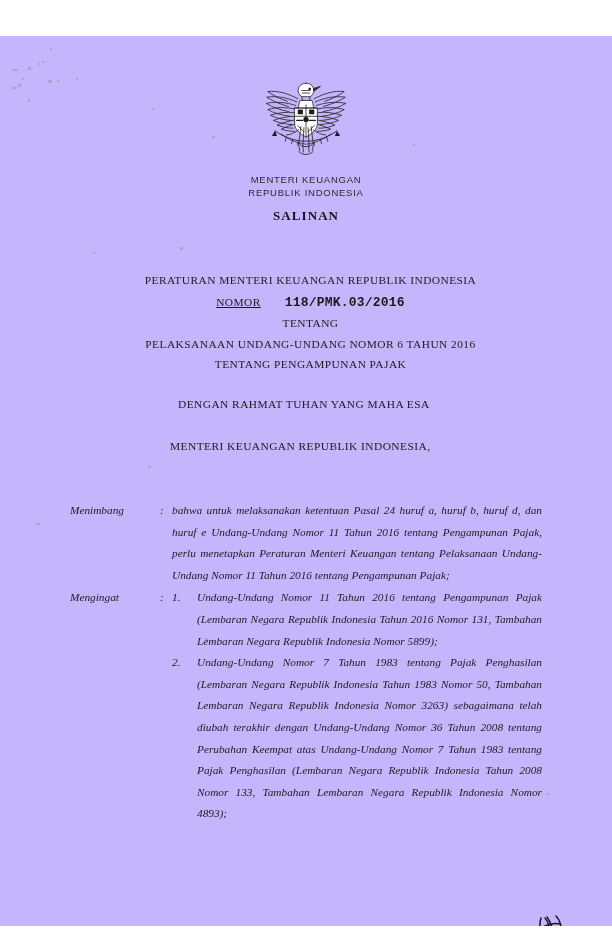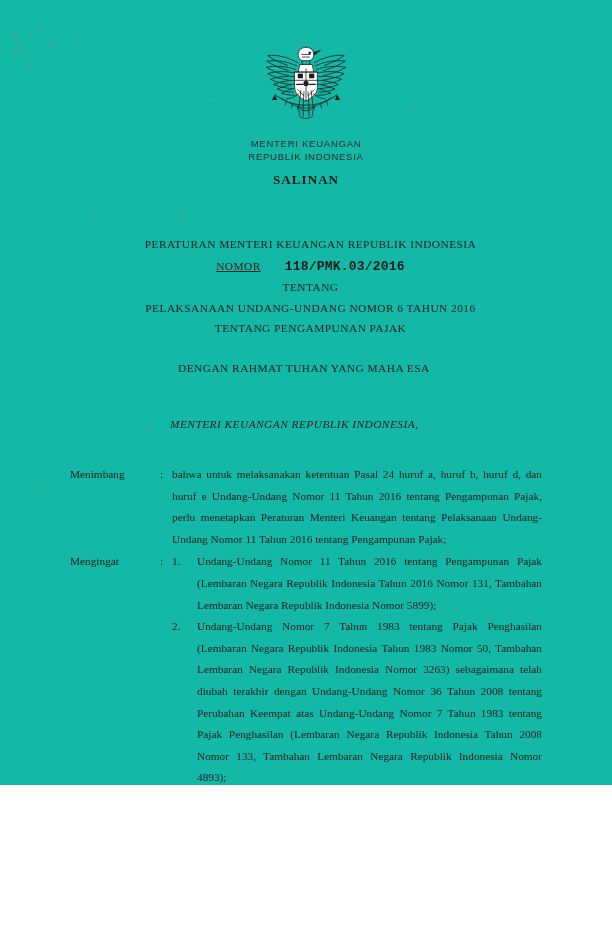--- a/index.html
+++ b/index.html
@@ -3,25 +3,26 @@
 <meta charset="utf-8">
 <style>
   html, body {
     margin: 0;
     padding: 0;
     background: #ffffff;
   }
   .page {
     position: relative;
     width: 612px;
-    height: 785px;
-    background: #14b8a6;
+    height: 890px;
+    background: #c4b5fd;
     overflow: hidden;
     font-family: "Liberation Serif", "DejaVu Serif", serif;
     color: #1b1b1b;
+    margin-top: 36px;
   }
 
   
   .speck {
     position: absolute;
     background: #8e8e96;
     border-radius: 40%;
     opacity: .55;
   }
 
@@ -93,37 +94,37 @@
     position: absolute;
     left: 178px;
     top: 362px;
     font-size: 11.4px;
     letter-spacing: .45px;
     white-space: nowrap;
   }
   .enactor {
     position: absolute;
     left: 170px;
-    top: 418px;
+    top: 404px;
     font-size: 11.4px;
     letter-spacing: .45px;
     white-space: nowrap;
-    font-style: italic;
   }
 
   
   .body-block {
     position: absolute;
     left: 70px;
     top: 464px;
     width: 472px;
   }
   .clause {
     display: flex;
     align-items: flex-start;
+    font-style: italic;
   }
   .clause + .clause {
     margin-top: 1px;
   }
   .clause-label {
     width: 90px;
     flex: 0 0 90px;
     font-size: 11.3px;
     line-height: 21.6px;
   }

